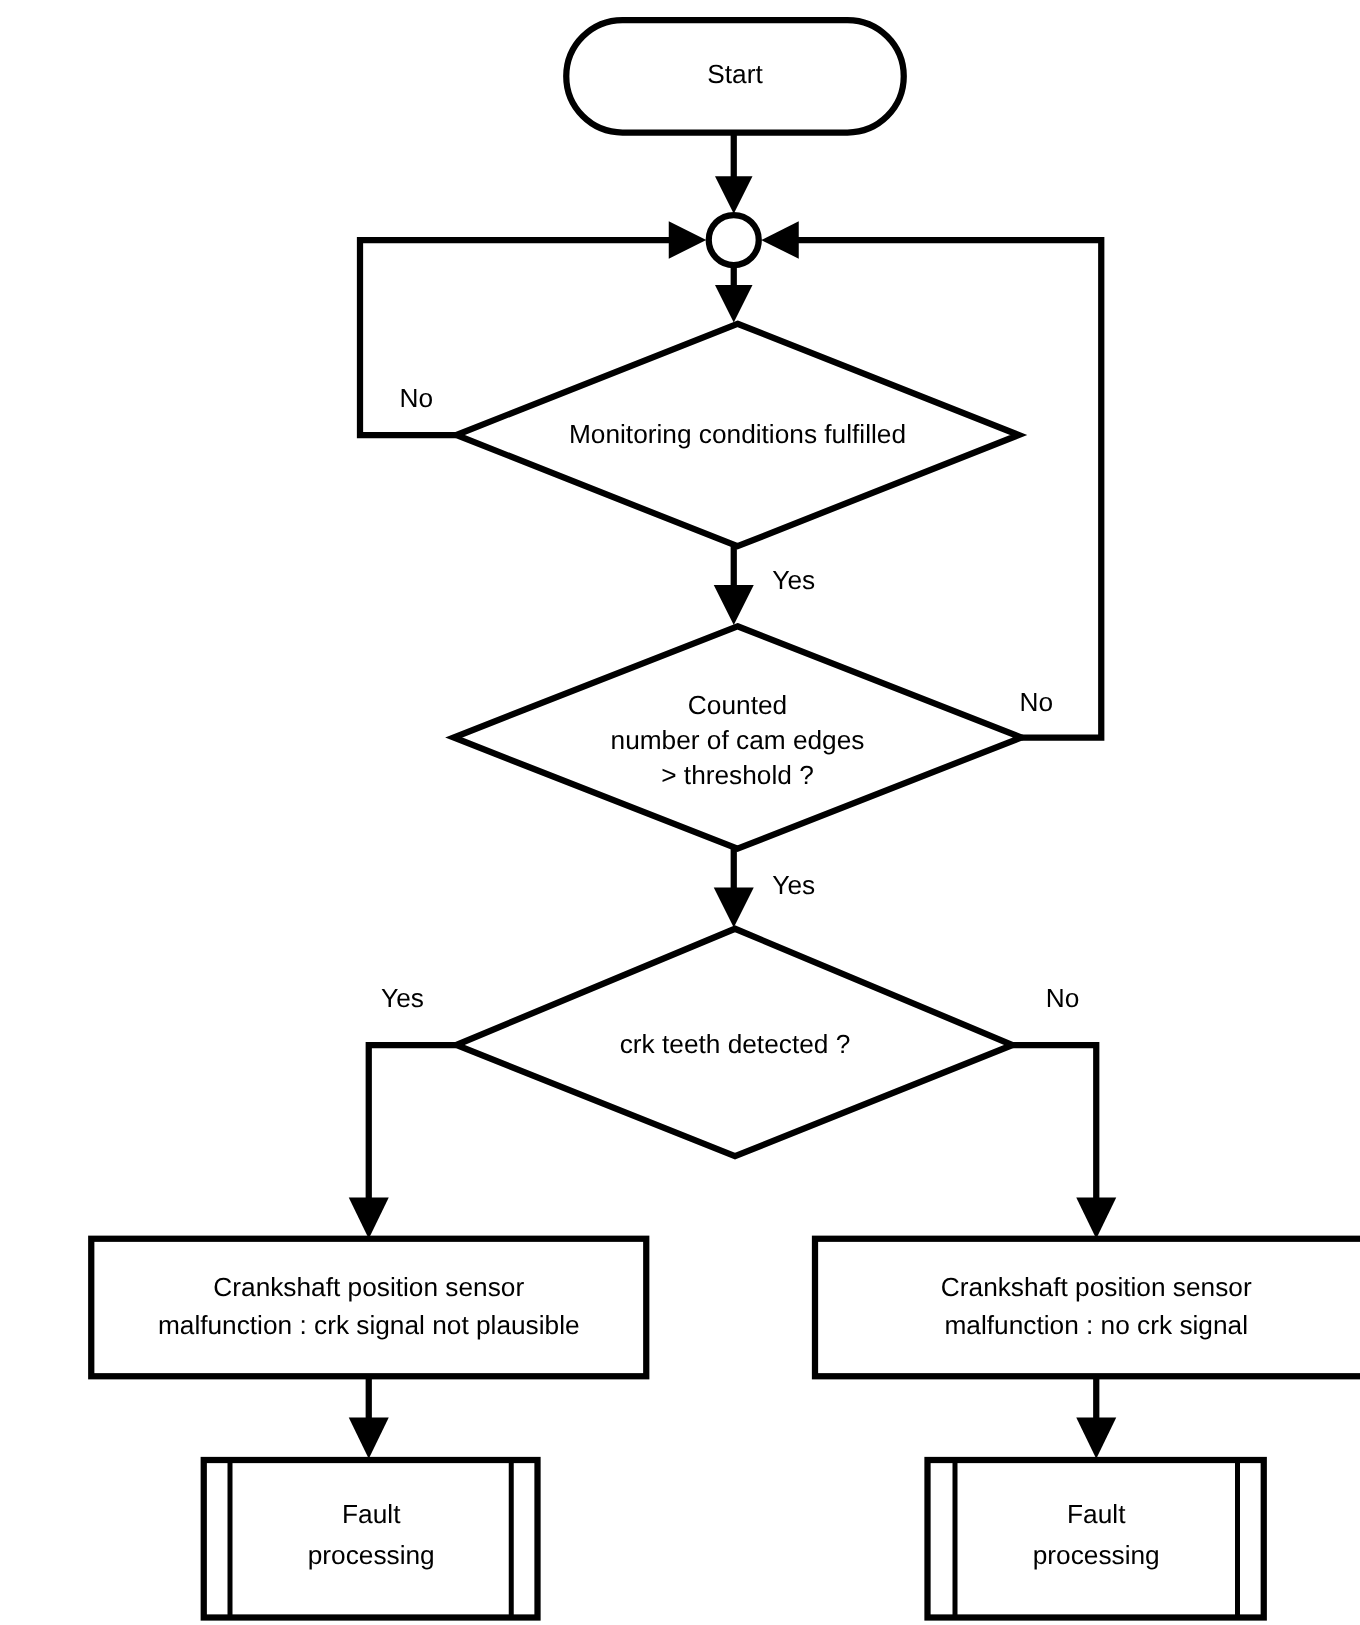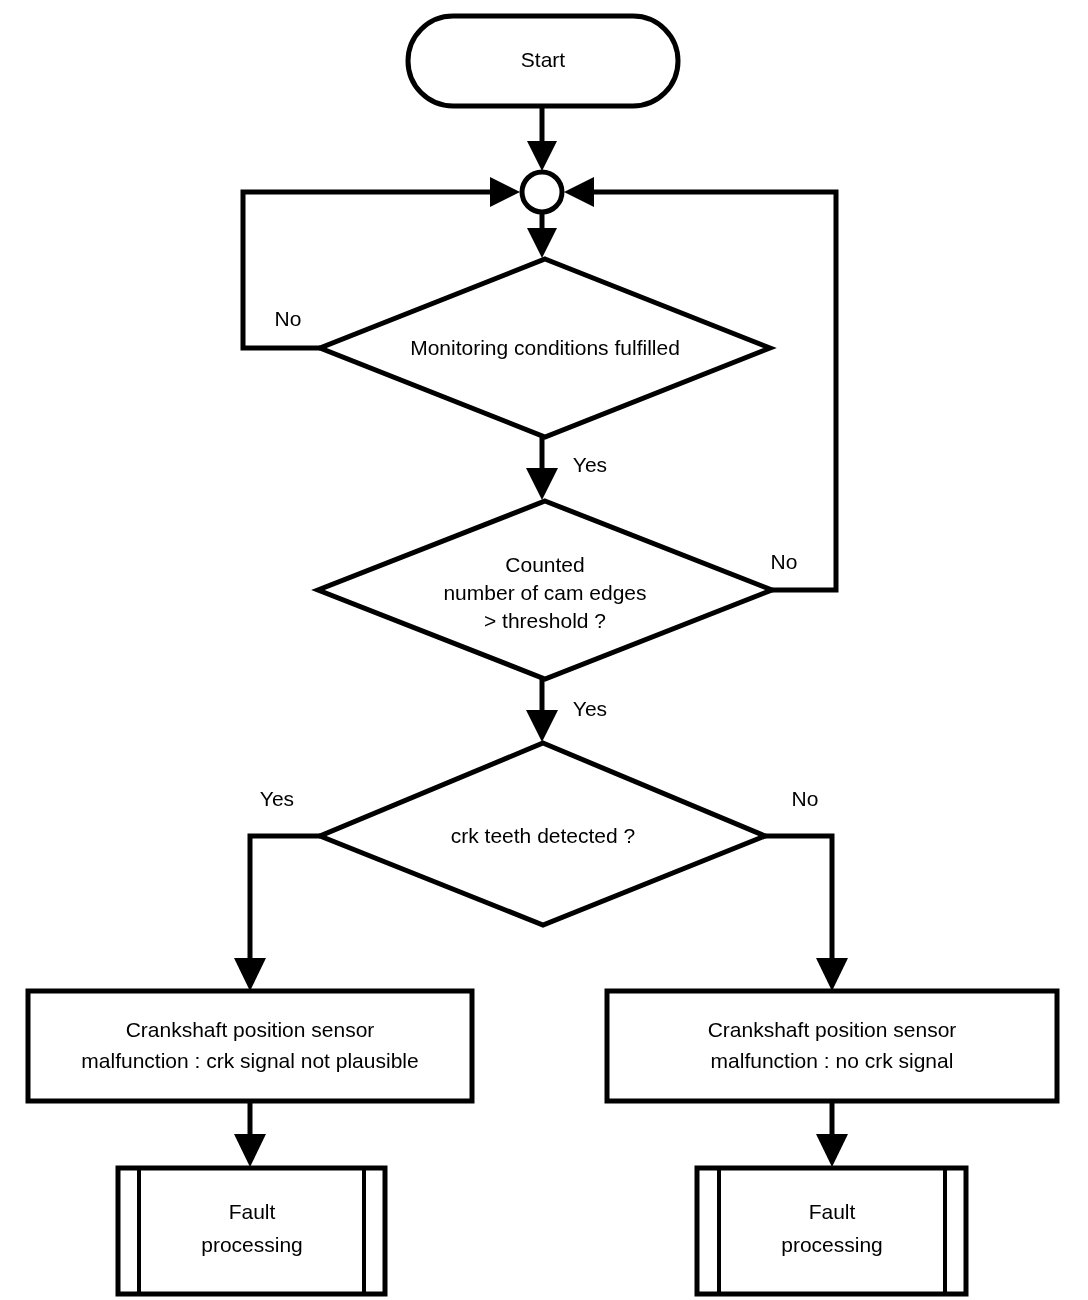--- a/index.html
+++ b/index.html
@@ -11,20 +11,21 @@
     width: 1088px;
     height: 1300px;
     font-family: "Liberation Sans", sans-serif;
     overflow: hidden;
   }
   #flowchart-root {
     position: relative;
     width: 912px;
     height: 1300px;
     background: #ffffff;
+    margin-left: 45px;
   }
   svg#flow-svg {
     display: block;
     width: 1088px;
     height: 1300px;
   }
   .shape-stroke {
     fill: #ffffff;
     stroke: #000000;
     stroke-width: 5;

